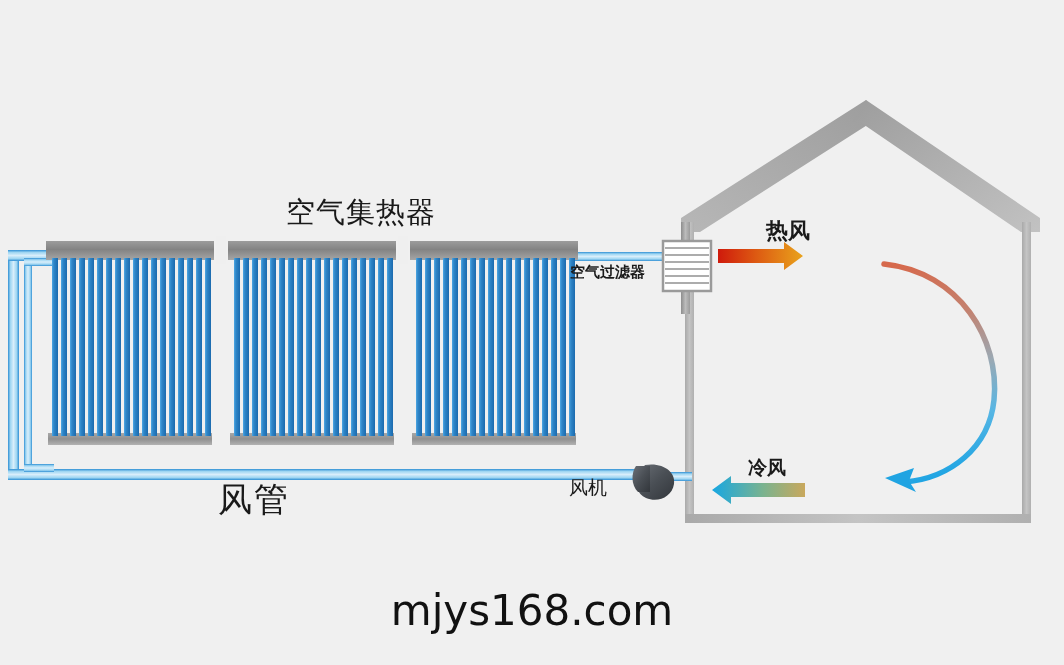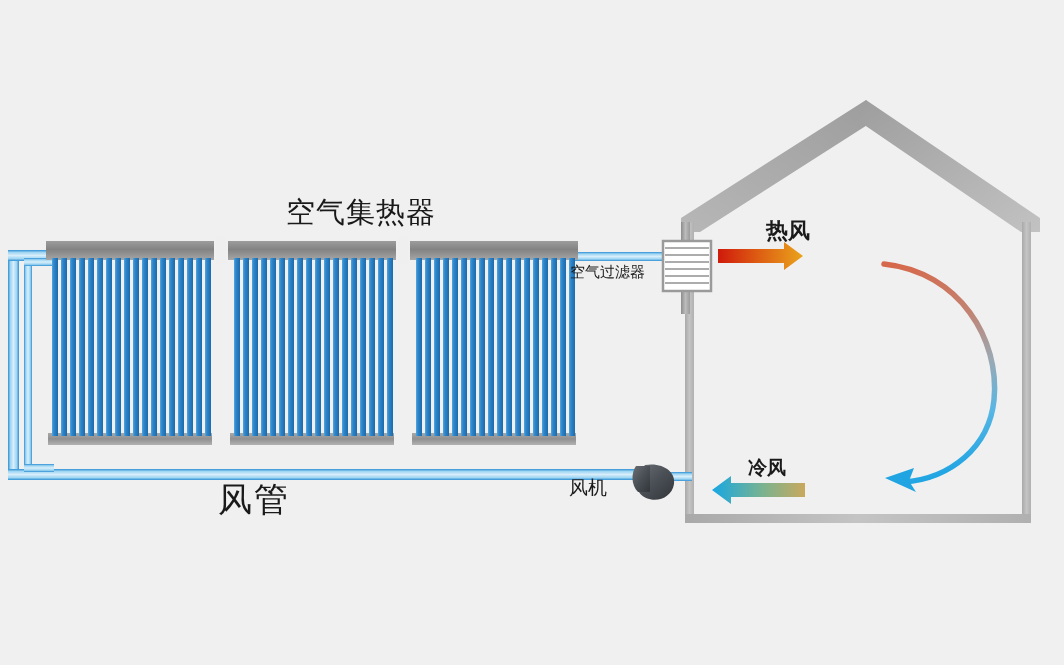--- a/index.html
+++ b/index.html
@@ -13,21 +13,21 @@
   #stage{position:absolute;left:0;top:0;width:1064px;height:665px;}
   svg.layer{position:absolute;left:0;top:0;width:1064px;height:665px;}
   .lbl{
     position:absolute;
     font-family:"DejaVu Sans","Liberation Sans",sans-serif;
     color:#1a1a1a;
     white-space:nowrap;
     line-height:1;
   }
   #label-collector{left:286px;top:198px;font-size:29px;letter-spacing:1px;}
-  #label-filter{left:570px;top:265px;font-size:15px;}
+  #label-filter{left:570px;top:265px;font-size:15px;font-weight:bold;}
   #label-duct{left:218px;top:482px;font-size:34px;letter-spacing:2px;}
   #label-fan{left:569px;top:478px;font-size:19px;}
   #label-hotair{left:738px;top:220px;font-size:22px;font-weight:bold;margin-left:28px;}
   #label-coldair{left:748px;top:458px;font-size:19px;font-weight:bold;text-align:center;}
   #watermark{
     left:0;top:590px;width:1064px;text-align:center;
     font-size:42px;color:#111;letter-spacing:0px;
   }
 </style>
 </head>
@@ -261,14 +261,15 @@
   <div class="lbl" id="label-filter">空气过滤器</div>
 
   <div class="lbl" id="label-duct">风管</div>
 
   <div class="lbl" id="label-fan">风机</div>
 
   <div class="lbl" id="label-hotair">热风</div>
 
   <div class="lbl" id="label-coldair">冷风</div>
 
+  <div class="lbl" id="watermark">mjys168.com</div>
 
 </div>
 
 </body></html>

